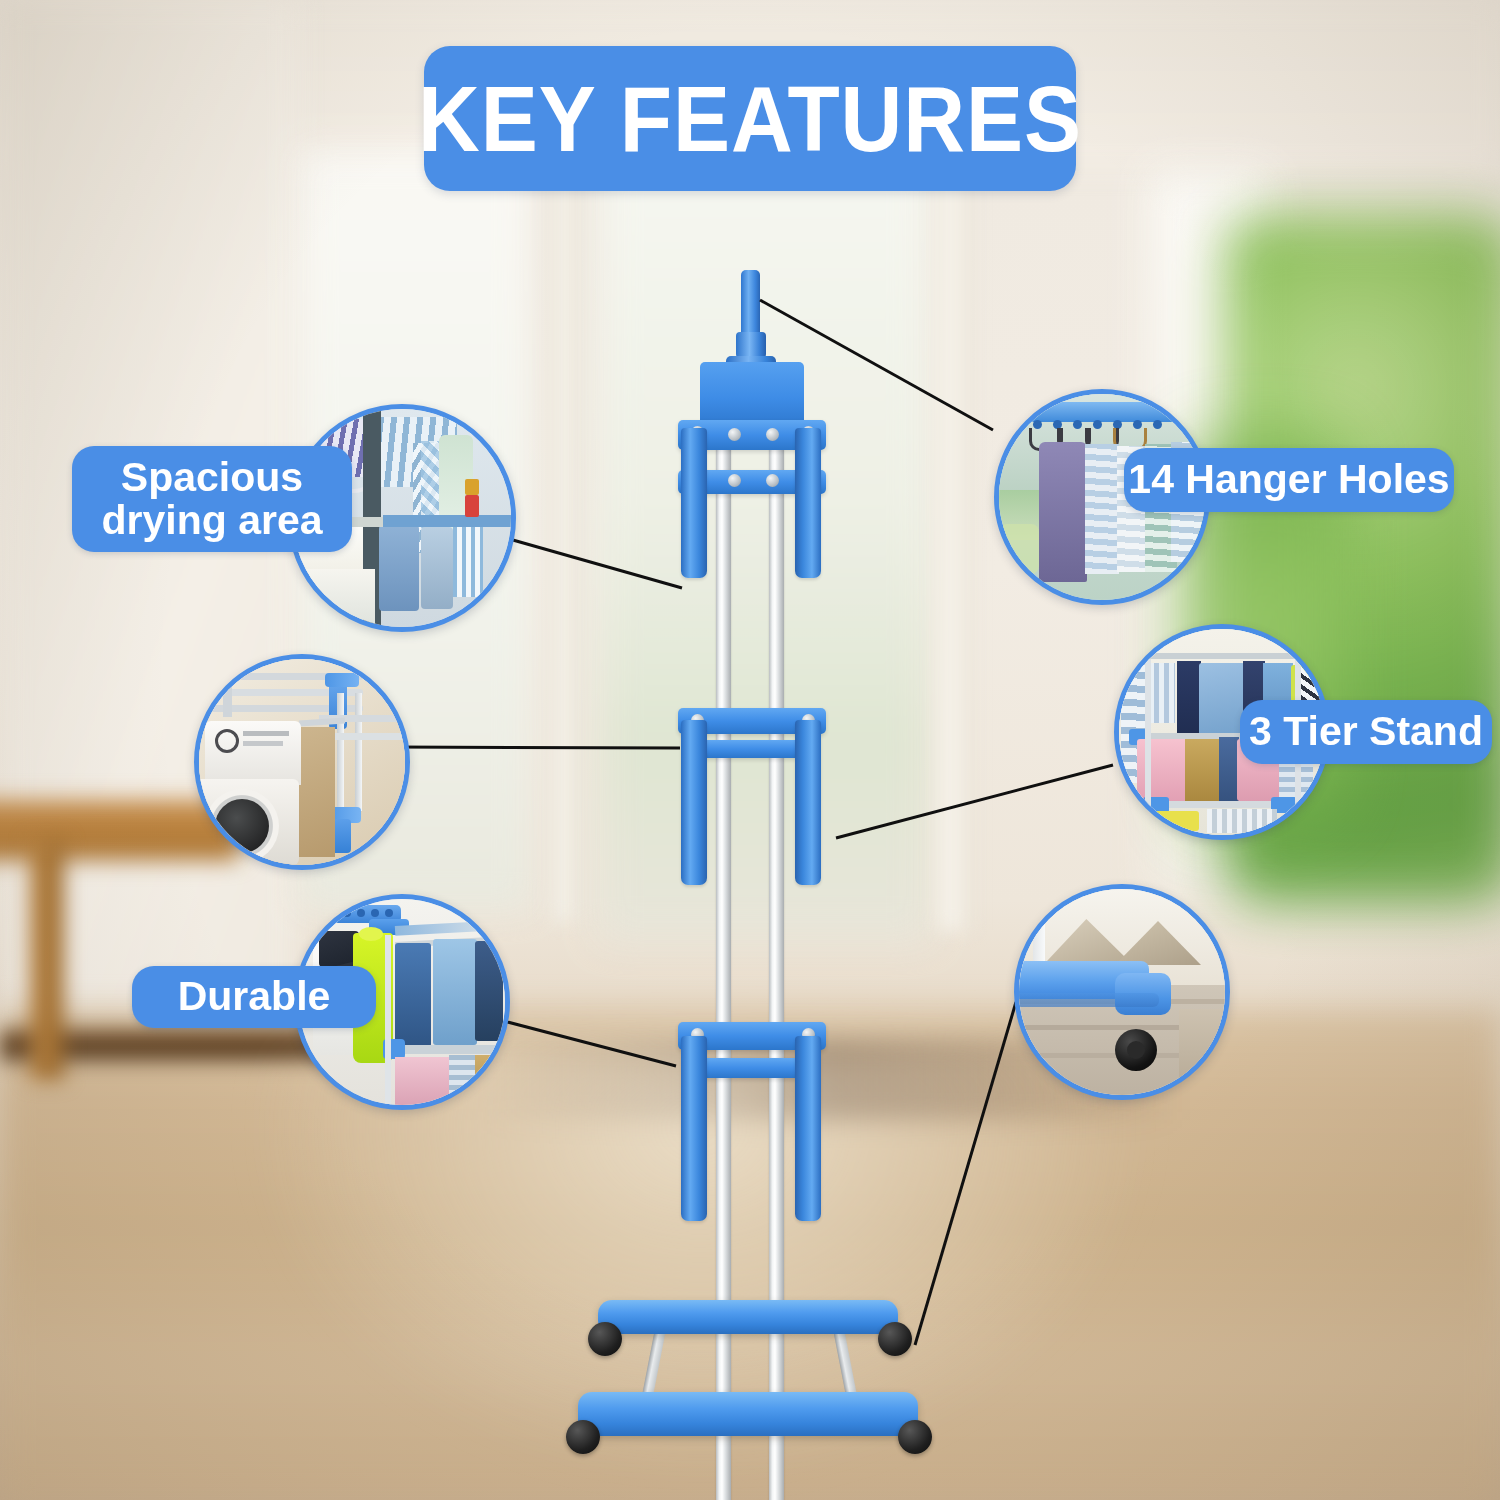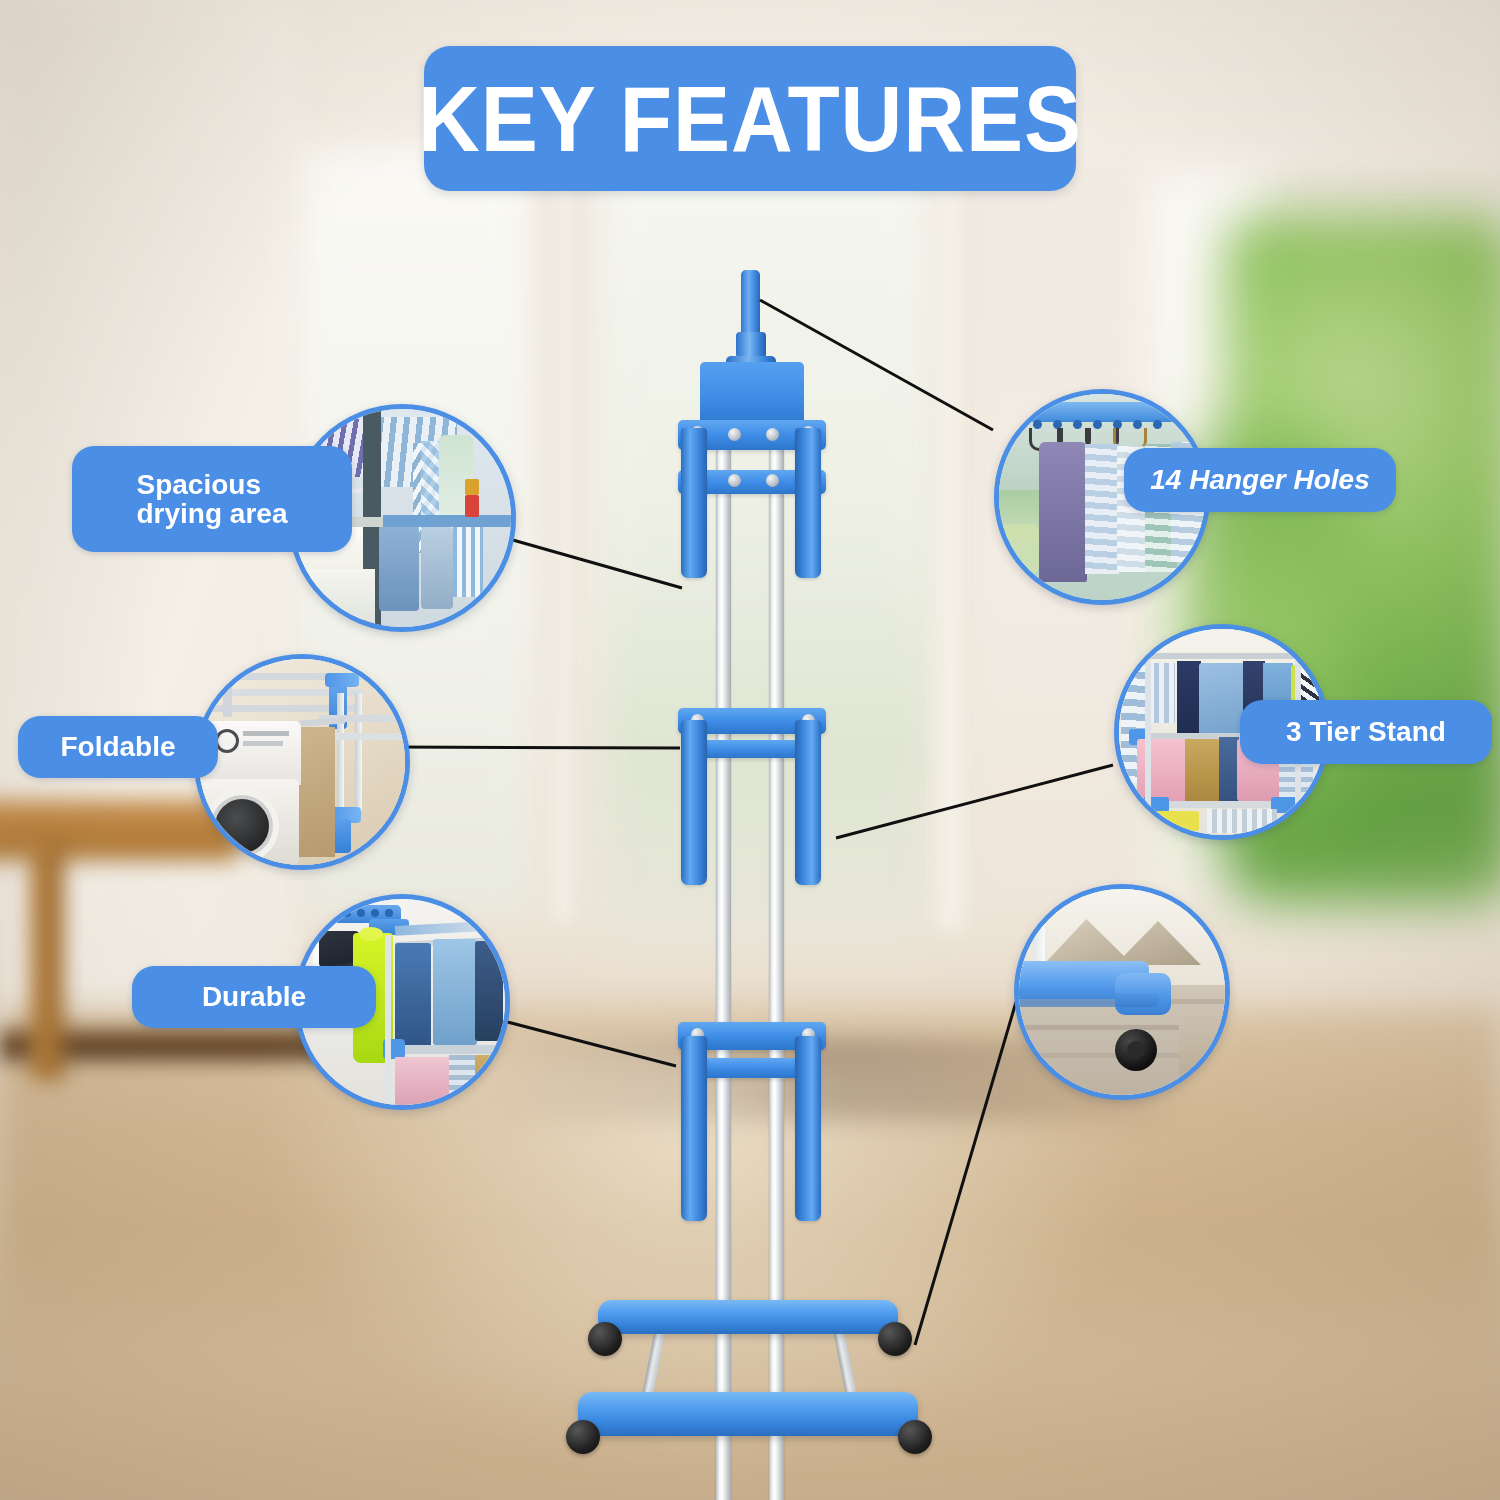--- a/index.html
+++ b/index.html
@@ -103,22 +103,22 @@
   .circle{position:absolute;border-radius:50%;overflow:hidden;
     border:5px solid #4a8ee6;background:#dfe6ea;
     box-shadow:0 3px 10px rgba(50,60,80,.22);}
   .cin{position:absolute;inset:0;}
   .ph{position:absolute;}
 
   
   .pill{position:absolute;background:#4a8ee6;border-radius:22px;
     display:flex;align-items:center;justify-content:center;
     box-shadow:0 2px 6px rgba(50,70,100,.2);}
-  .pill span{color:#fff;font-weight:bold;line-height:1.05;
-    font-size:28px;white-space:pre-line;}
+  .pill span{color:#fff;font-weight:bold;line-height:1.05;text-align:center;
+    font-size:41px;white-space:pre-line;}
 
   
   .lines{position:absolute;inset:0;pointer-events:none;}
 </style>
 </head>
 <body>
 
 <div id="stage">
 
   <div class="bg">
@@ -237,21 +237,21 @@
       <div class="ph" style="left:86px;top:34px;width:28px;height:20px;border:3px solid #3b3b42;border-top:none;border-radius:0 0 10px 10px;"></div>
       <div class="ph" style="left:114px;top:34px;width:28px;height:20px;border:3px solid #a9813f;border-top:none;border-radius:0 0 10px 10px;"></div>
       <div class="ph" style="left:40px;top:48px;width:48px;height:140px;background:linear-gradient(180deg,#8f88b6,#6d6795);border-radius:6px 6px 2px 2px;"></div>
       <div class="ph" style="left:86px;top:50px;width:34px;height:130px;background:repeating-linear-gradient(4deg,#e8eef4 0 6px,#b8cfe4 6px 12px);"></div>
       <div class="ph" style="left:118px;top:52px;width:32px;height:126px;background:repeating-linear-gradient(4deg,#f2f5f7 0 6px,#cfdde8 6px 12px);"></div>
       <div class="ph" style="left:146px;top:50px;width:32px;height:128px;background:repeating-linear-gradient(4deg,#e4f0ea 0 6px,#9fc4b8 6px 12px);"></div>
       <div class="ph" style="left:172px;top:48px;width:34px;height:120px;background:repeating-linear-gradient(4deg,#eef4f7 0 6px,#b6cde0 6px 12px);"></div>
       <div class="ph" style="left:0px;top:130px;width:40px;height:50px;background:#cfe2a8;opacity:.7;border-radius:8px;"></div>
     </div>
   </div>
-  <div class="pill" style="left:1124px;top:448px;width:272px;height:64px;font-style:italic;">
+  <div class="pill" style="left:1124px;top:448px;width:330px;height:64px;">
     <span>14 Hanger Holes</span>
   </div>
 
   <div class="circle" style="left:194px;top:654px;width:206px;height:206px;">
     <div class="cin" style="background:linear-gradient(180deg,#eee7dc,#ded2bf);">
       <div class="ph" style="left:0;top:0;width:206px;height:206px;background:linear-gradient(150deg,#f2ede2,#d9caaf);"></div>
       <div class="ph" style="left:14px;top:14px;width:150px;height:7px;background:#d3d8dc;border-radius:3px;"></div>
       <div class="ph" style="left:12px;top:30px;width:152px;height:7px;background:#d8dde1;border-radius:3px;"></div>
       <div class="ph" style="left:10px;top:46px;width:154px;height:7px;background:#d3d8dc;border-radius:3px;"></div>
       <div class="ph" style="left:24px;top:12px;width:9px;height:46px;background:#cfd5da;"></div>
@@ -266,23 +266,20 @@
       <div class="ph" style="left:132px;top:160px;width:20px;height:34px;border-radius:4px;background:linear-gradient(180deg,#5c9fea,#3681d6);"></div>
       <div class="ph" style="left:88px;top:68px;width:48px;height:130px;background:linear-gradient(160deg,#cdb68f,#b79a6d);"></div>
       <div class="ph" style="left:6px;top:62px;width:96px;height:64px;border-radius:6px 6px 0 0;background:linear-gradient(180deg,#fbfaf8,#e6e4df);"></div>
       <div class="ph" style="left:16px;top:70px;width:18px;height:18px;border-radius:50%;border:3px solid #4c4c50;"></div>
       <div class="ph" style="left:44px;top:72px;width:46px;height:5px;background:#b9bcbf;"></div>
       <div class="ph" style="left:44px;top:82px;width:40px;height:5px;background:#c5c8cb;"></div>
       <div class="ph" style="left:-4px;top:120px;width:104px;height:86px;background:linear-gradient(180deg,#f6f4f0,#dedbd4);border-radius:6px;"></div>
       <div class="ph" style="left:6px;top:130px;width:74px;height:74px;border-radius:50%;background:radial-gradient(circle,#cfd0cf 58%,#f4f2ee 60%);"></div>
       <div class="ph" style="left:16px;top:140px;width:54px;height:54px;border-radius:50%;background:radial-gradient(circle at 40% 35%,#4b4d4e,#171718);"></div>
     </div>
-  </div>
-  <div class="pill" style="left:18px;top:716px;width:200px;height:62px;">
-    <span>Foldable</span>
   </div>
 
   <div class="circle" style="left:1114px;top:624px;width:206px;height:206px;">
     <div class="cin" style="background:linear-gradient(180deg,#f0efe6,#e3e2d6);">
       <div class="ph" style="left:0;top:0;width:206px;height:206px;background:linear-gradient(180deg,#f4f2ea,#e6e4d8);"></div>
       <div class="ph" style="left:10px;top:24px;width:188px;height:6px;background:#c9d0d4;"></div>
       <div class="ph" style="left:6px;top:30px;width:16px;height:14px;background:#4e96e6;border-radius:3px;"></div>
       <div class="ph" style="left:182px;top:28px;width:18px;height:16px;background:#4e96e6;border-radius:3px;"></div>
       <div class="ph" style="left:2px;top:34px;width:30px;height:120px;background:repeating-linear-gradient(2deg,#eef3f7 0 7px,#9fbcd8 7px 14px);"></div>
       <div class="ph" style="left:30px;top:34px;width:26px;height:60px;background:repeating-linear-gradient(90deg,#e9f0f6 0 5px,#b3c8de 5px 10px);"></div>

